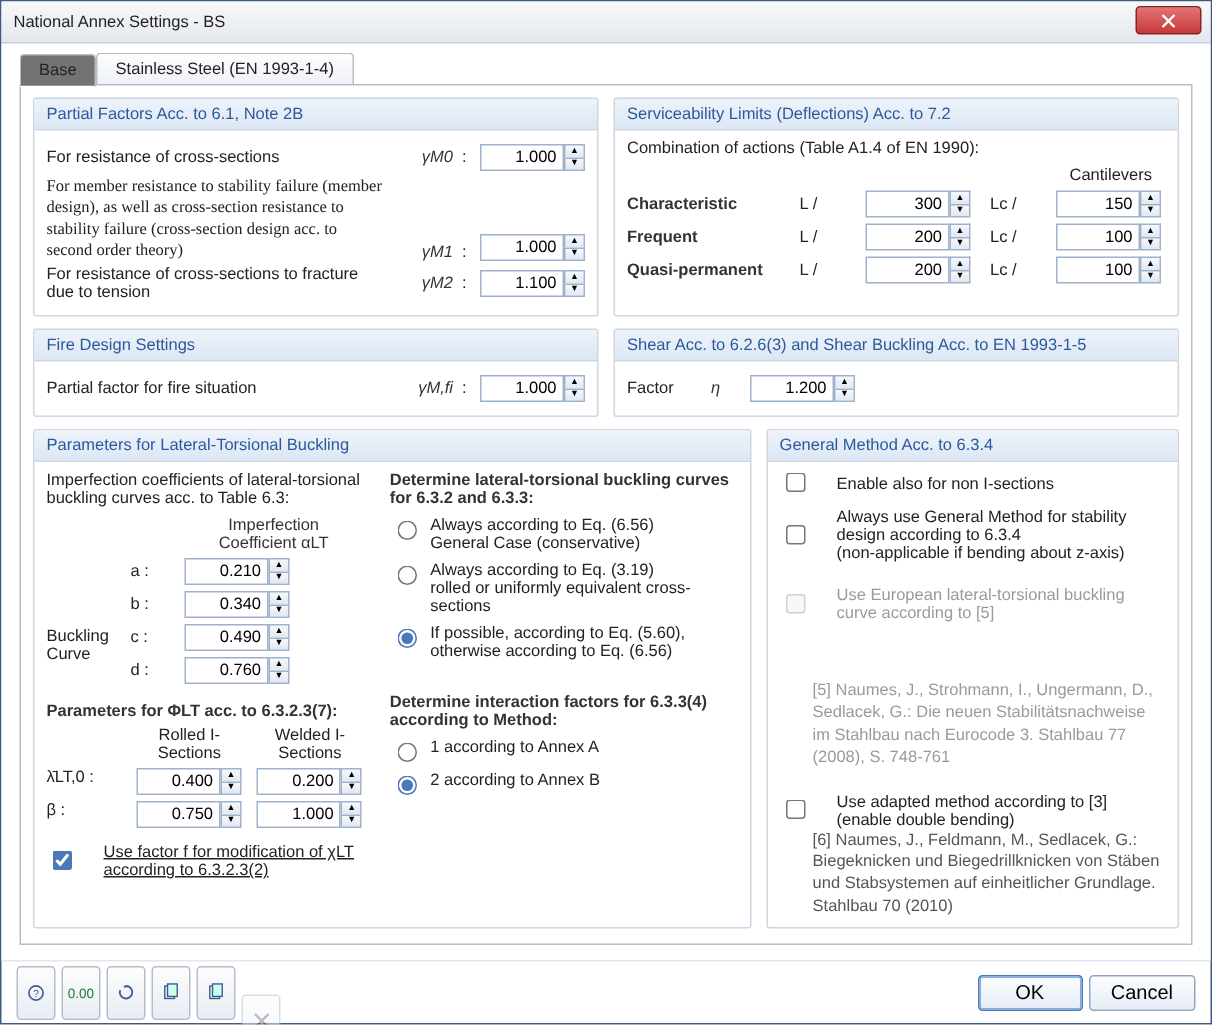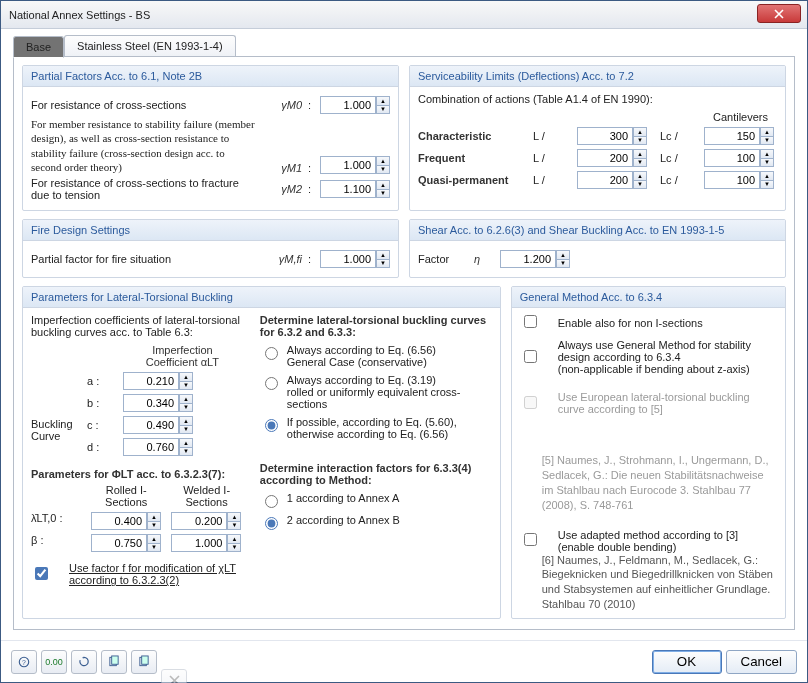--- a/index.html
+++ b/index.html
@@ -26,21 +26,21 @@
   .spin .btns { display:flex; flex-direction:column; }
   .spin button { width:14px; height:9px; border:1px solid #9fb2cc; background:linear-gradient(#f6f8fb,#e1e8f2); font-size:6px; line-height:5px; padding:0; display:flex; align-items:center; justify-content:center; }
   .spin button:first-child{ border-bottom:none; }
   .small { font-size:11px; }
   .chk { display:flex; align-items:center; gap:18px; }
   .chk input { margin-top:1px; }
   .sub { color:#777; margin-left:22px; font-size:11px; line-height:1.35; }
   .disabled { color:#9a9a9a;margin-top:38px; }
   .radio { display:flex; align-items:flex-start; gap:6px; margin:6px 0; }
   .buttonbar { height:42px; display:flex; align-items:center; padding:0 10px; border-top:1px solid #e2e6ee; gap:4px; }
-  .iconbtn { width:26px; height:24px; border:1px solid #b5bdc9; background:linear-gradient(#fdfdfd,#e8ecf3); border-radius:3px; display:flex; align-items:center; justify-content:center; color:#3a5d90; }
+  .iconbtn { width:26px; height:36px; border:1px solid #b5bdc9; background:linear-gradient(#fdfdfd,#e8ecf3); border-radius:3px; display:flex; align-items:center; justify-content:center; color:#3a5d90; }
   .sp { flex:1; }
   .btn { min-width:70px; height:24px; border:1px solid #8fa6c4; background:linear-gradient(#fdfdfd,#e4ecf6); border-radius:3px; padding:0 14px; }
   .btn.primary { border-color:#4a78b8; box-shadow:0 0 0 1px #7faee6 inset; }
   .hdrsmall { color:#333; }
   .subhdr { font-weight:bold; color:#333; }
   .col3 { display:grid; grid-template-columns: 105px 34px auto 34px auto; align-items:center; gap:4px 10px; }
   .center { text-align:center; }
   input[type=radio],input[type=checkbox]{ accent-color:#4a78b8; }
 </style>
 </head>

